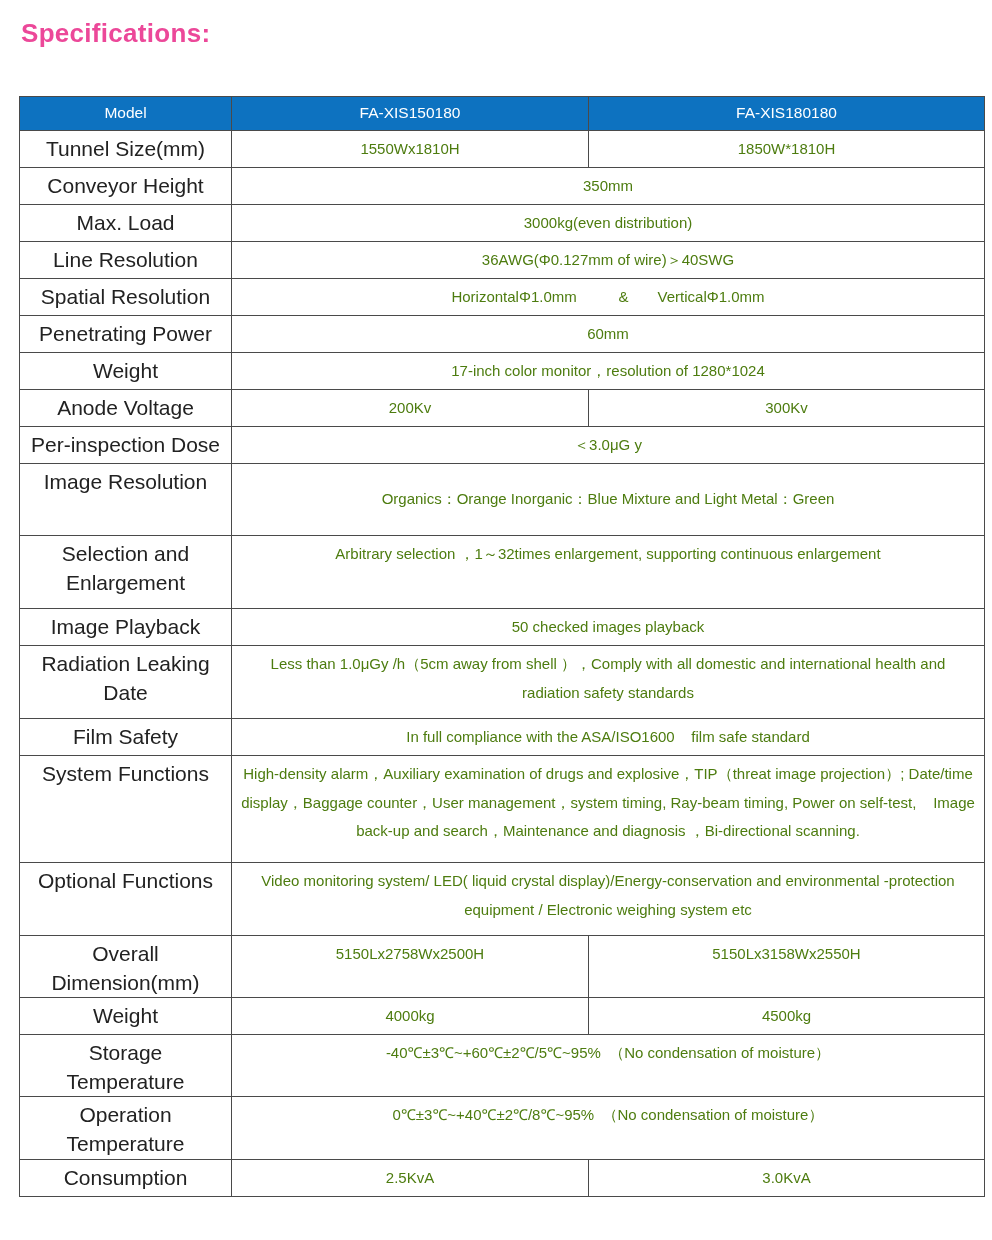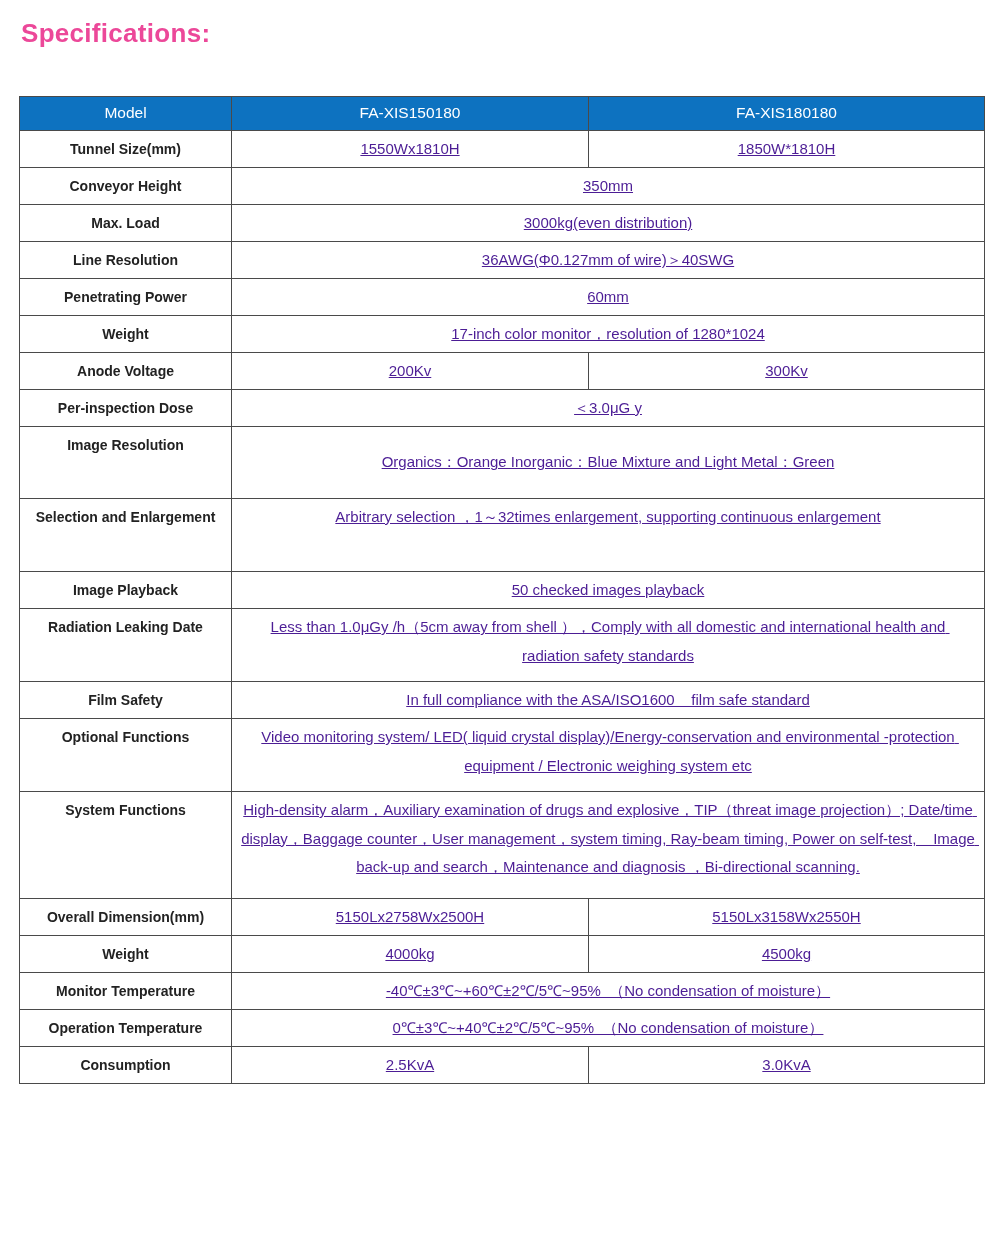--- a/index.html
+++ b/index.html
@@ -5,22 +5,22 @@
   html, body { margin: 0; padding: 0; background: #ffffff; }
   body { width: 992px; height: 1240px; position: relative; overflow: hidden;
          font-family: "Liberation Sans", sans-serif; color: #222; }
   .title { position: absolute; left: 21px; top: 18px; font-size: 26px; font-weight: bold;
            color: #ec4899; letter-spacing: 0.3px; margin: 0; }
   table.spec { position: absolute; left: 19px; top: 96px; width: 965px;
                border-collapse: collapse; table-layout: fixed; font-size: 15px; }
   table.spec td, table.spec th { border: 1.5px solid #4a4a4a; text-align: center;
                padding: 0 8px; line-height: 28.6px; }
   table.spec th { background: #0d72c0; color: #ffffff; font-weight: normal; height: 33px; font-size: 15.5px; }
-  table.spec td.label { font-weight: bold; color: #222; vertical-align: top; padding-top: 4px; font-size: 14px; }
-  table.spec td.val { color: #4c1d95; vertical-align: top; padding-top: 4px; text-decoration: underline; }
+  table.spec td.label { font-weight: normal; color: #222; vertical-align: top; padding-top: 4px; font-size: 21px; }
+  table.spec td.val { color: #4d7c0f; vertical-align: top; padding-top: 4px; }
   col.c0 { width: 212px; } col.c1 { width: 357px; } col.c2 { width: 396px; }
 </style>
 </head>
 <body>
 
 <h1 class="title">Specifications:</h1>
 
 <table class="spec">
   <colgroup>
       <col class="c0">
@@ -46,20 +46,24 @@
       </tr>
       <tr style="height: 37px;">
         <td class="label">Max. Load</td>
         <td class="val" colspan="2" style="white-space: pre-wrap;">3000kg(even distribution)</td>
       </tr>
       <tr style="height: 37px;">
         <td class="label">Line Resolution</td>
         <td class="val" colspan="2" style="white-space: pre-wrap;">36AWG(Φ0.127mm of wire)＞40SWG</td>
       </tr>
       <tr style="height: 37px;">
+        <td class="label">Spatial Resolution</td>
+        <td class="val" colspan="2" style="white-space: pre-wrap;">HorizontalΦ1.0mm          &amp;       VerticalΦ1.0mm</td>
+      </tr>
+      <tr style="height: 37px;">
         <td class="label">Penetrating Power</td>
         <td class="val" colspan="2" style="white-space: pre-wrap;">60mm</td>
       </tr>
       <tr style="height: 37px;">
         <td class="label">Weight</td>
         <td class="val" colspan="2" style="white-space: pre-wrap;">17-inch color monitor，resolution of 1280*1024</td>
       </tr>
       <tr style="height: 37px;">
         <td class="label">Anode Voltage</td>
         <td class="val" style="white-space: pre-wrap;">200Kv</td>
@@ -82,45 +86,45 @@
         <td class="val" colspan="2" style="white-space: pre-wrap;">50 checked images playback</td>
       </tr>
       <tr style="height: 73px;">
         <td class="label">Radiation Leaking Date</td>
         <td class="val" colspan="2" style="white-space: pre-wrap;">Less than 1.0μGy /h（5cm away from shell ），Comply with all domestic and international health and radiation safety standards</td>
       </tr>
       <tr style="height: 37px;">
         <td class="label">Film Safety</td>
         <td class="val" colspan="2" style="white-space: pre-wrap;">In full compliance with the ASA/ISO1600    film safe standard</td>
       </tr>
+      <tr style="height: 107px;">
+        <td class="label">System Functions</td>
+        <td class="val" colspan="2" style="white-space: pre-wrap;">High-density alarm，Auxiliary examination of drugs and explosive，TIP（threat image projection）; Date/time display，Baggage counter，User management，system timing, Ray-beam timing, Power on self-test,    Image back-up and search，Maintenance and diagnosis ，Bi-directional scanning.</td>
+      </tr>
       <tr style="height: 73px;">
         <td class="label">Optional Functions</td>
         <td class="val" colspan="2" style="white-space: pre-wrap;">Video monitoring system/ LED( liquid crystal display)/Energy-conservation and environmental -protection equipment / Electronic weighing system etc</td>
-      </tr>
-      <tr style="height: 107px;">
-        <td class="label">System Functions</td>
-        <td class="val" colspan="2" style="white-space: pre-wrap;">High-density alarm，Auxiliary examination of drugs and explosive，TIP（threat image projection）; Date/time display，Baggage counter，User management，system timing, Ray-beam timing, Power on self-test,    Image back-up and search，Maintenance and diagnosis ，Bi-directional scanning.</td>
       </tr>
       <tr style="height: 37px;">
         <td class="label">Overall Dimension(mm)</td>
         <td class="val" style="white-space: pre-wrap;">5150Lx2758Wx2500H</td>
         <td class="val" style="white-space: pre-wrap;">5150Lx3158Wx2550H</td>
       </tr>
       <tr style="height: 37px;">
         <td class="label">Weight</td>
         <td class="val" style="white-space: pre-wrap;">4000kg</td>
         <td class="val" style="white-space: pre-wrap;">4500kg</td>
       </tr>
       <tr style="height: 37px;">
-        <td class="label">Monitor Temperature</td>
+        <td class="label">Storage Temperature</td>
         <td class="val" colspan="2" style="white-space: pre-wrap;">-40℃±3℃~+60℃±2℃/5℃~95%  （No condensation of moisture）</td>
       </tr>
       <tr style="height: 37px;">
         <td class="label">Operation Temperature</td>
-        <td class="val" colspan="2" style="white-space: pre-wrap;">0℃±3℃~+40℃±2℃/5℃~95%  （No condensation of moisture）</td>
+        <td class="val" colspan="2" style="white-space: pre-wrap;">0℃±3℃~+40℃±2℃/8℃~95%  （No condensation of moisture）</td>
       </tr>
       <tr style="height: 37px;">
         <td class="label">Consumption</td>
         <td class="val" style="white-space: pre-wrap;">2.5KvA</td>
         <td class="val" style="white-space: pre-wrap;">3.0KvA</td>
       </tr>
     </tbody>
 </table>
 
 </body></html>

